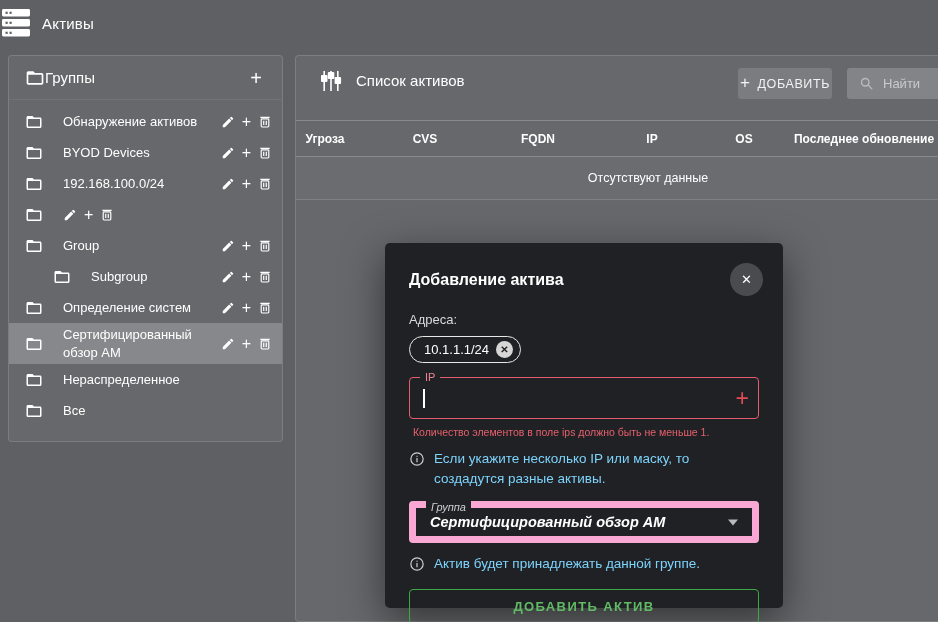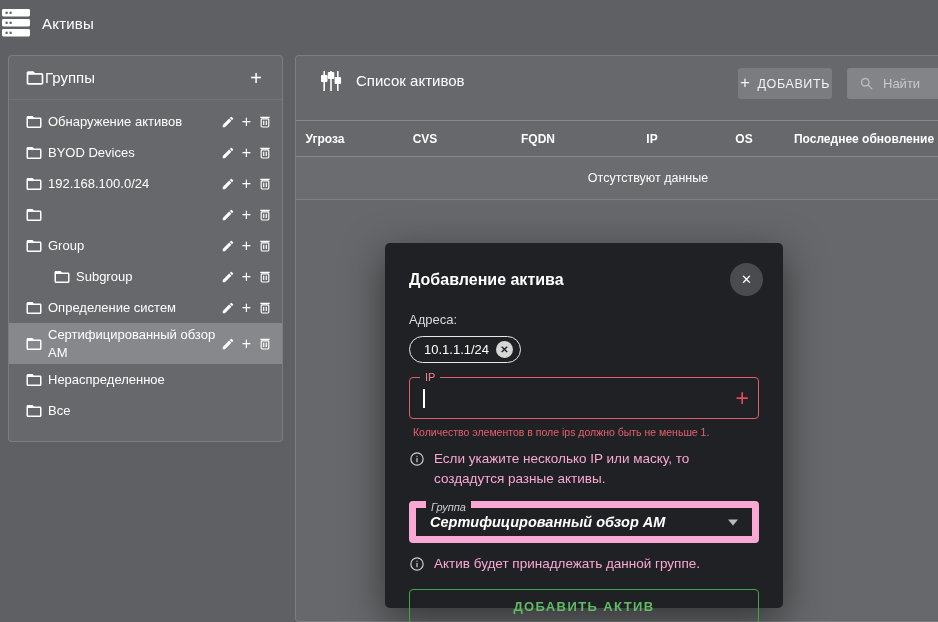--- a/index.html
+++ b/index.html
@@ -18,21 +18,21 @@
   .panel { background:#67686b; border:1px solid rgba(255,255,255,.14); border-radius:4px; }
 
   
   .sidebar { position:absolute; left:8px; top:55px; width:275px; height:387px; overflow:hidden; }
   .sidebar-header { display:flex; align-items:center; height:44px; padding:0 14px 0 16px; 
     border-bottom:1px solid rgba(255,255,255,.07); }
   .sidebar-header .hdr-icon { width:20px; height:20px; color:#fff; flex:0 0 auto; }
   .sidebar-title { font-size:15px; color:#fff; flex:1; }
   .sidebar-add { background:none; border:none; color:#fff; font-size:20px; line-height:1; cursor:pointer; padding:2px 6px; font-family:inherit; }
   .group-list { list-style:none; padding:6px 0; }
-  .group-item { display:flex; align-items:center; min-height:31px; padding:3px 10px 3px 16px; gap:5px; cursor:pointer;justify-content:space-between; }
+  .group-item { display:flex; align-items:center; min-height:31px; padding:3px 10px 3px 16px; gap:20px; cursor:pointer; }
   .group-item.indent { padding-left:44px; }
   .group-item.selected { background:#87888b; }
   .gi-icon { width:18px; height:18px; color:#fff; flex:0 0 auto; }
   .gi-label { flex:1; font-size:13px; color:#fff; line-height:1.35; }
   .gi-actions { display:flex; align-items:center; gap:7px; flex:0 0 auto; }
   .gi-act { background:none; border:none; color:#fff; cursor:pointer; padding:0; display:flex; align-items:center; font-family:inherit; }
   .gi-act svg { width:14px; height:14px; }
   .gi-act.plus { font-size:16px; line-height:1; font-weight:400; }
 
   
@@ -73,21 +73,21 @@
   .field { position:relative; height:42px; border-radius:4px; }
   .field-label { position:absolute; top:-7px; left:10px; background:#202124; padding:0 5px; font-size:11px; line-height:13px; }
   .ip-field { margin-top:14px; border:1px solid var(--accent-red); }
   .ip-field .field-label { color:#ec8591; }
   .caret-bar { position:absolute; left:13px; top:11px; width:1.5px; height:19px; background:#fff; }
   .ip-plus { position:absolute; right:9px; top:50%; transform:translateY(-50%); background:none; border:none;
     color:#e24b59; font-size:23px; font-weight:300; line-height:1; cursor:pointer; font-family:inherit; }
   .field-error { margin:7px 0 0 4px; font-size:10.5px; color:var(--error-text); }
   .hint-row { display:flex; gap:9px; margin-top:11px; align-items:flex-start; }
   .info-icon { width:16px; height:16px; flex:0 0 auto; color:#cfcfd1; margin-top:2px; }
-  .hint-text { font-size:13.5px; color:#f9a8d4; line-height:1.45; }
+  .hint-text { font-size:13.5px; color:#7dd3fc; line-height:1.45; }
   .group-select { margin-top:13px; border:7px solid #f9a8d4; cursor:pointer;font-style:italic; }
   .group-select .field-label { color:#cfd0d2; }
   .select-value { position:absolute; left:14px; top:50%; transform:translateY(-50%); font-size:14.5px; font-weight:bold; color:#fff; }
   .select-caret { position:absolute; right:14px; top:50%; transform:translateY(-40%); width:0; height:0;
     border-left:5px solid transparent; border-right:5px solid transparent; border-top:6px solid #b9babd; }
   .btn-submit { margin-top:15px; width:100%; height:35px; background:transparent; border:1px solid #3ea845;
     border-radius:4px; color:#61ba66; font-size:13px; font-weight:bold; letter-spacing:1.4px; cursor:pointer; font-family:inherit; }
 </style>
 </head>
 <body>

